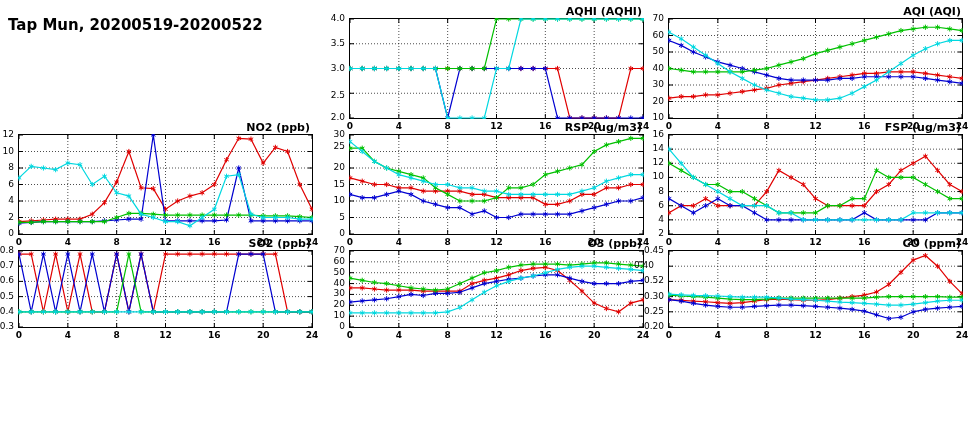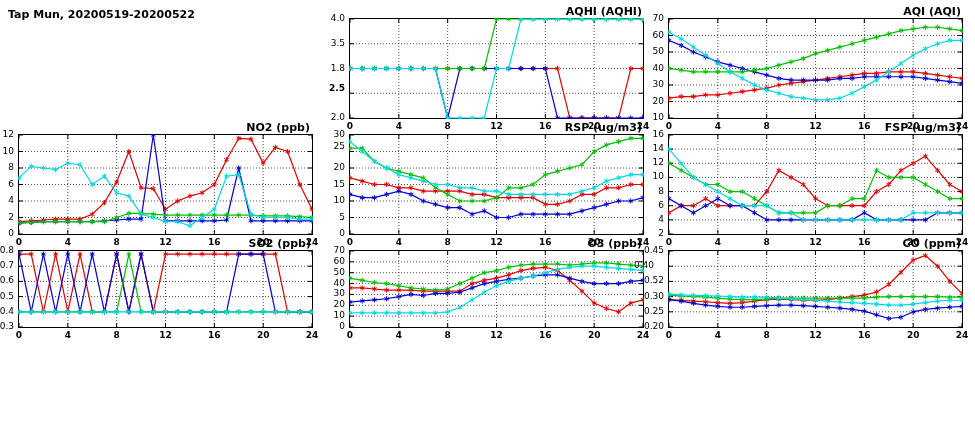--- a/index.html
+++ b/index.html
@@ -1,17 +1,17 @@
 <!DOCTYPE html>
 <html><head>
 <meta charset="utf-8">
 <style>
   html,body{margin:0;padding:0;background:#ffffff;}
   body{width:975px;height:447px;position:relative;font-family:"DejaVu Sans",sans-serif;}
-  .title{position:absolute;left:8px;top:8px;font-size:11px;font-weight:bold;color:#000;letter-spacing:0px;text-align:center;}
+  .title{position:absolute;left:8px;top:16px;font-size:15px;font-weight:bold;color:#000;letter-spacing:0px;text-align:center;}
   .panel{position:absolute;}
   .panel .plot{position:absolute;left:0;top:0;border:1px solid #000;background:#fff;box-sizing:border-box;}
   .panel svg{position:absolute;left:0;top:0;}
   .paneltitle{position:absolute;font-size:11px;font-weight:bold;color:#000;white-space:nowrap;}
   .ticklabel{position:absolute;font-size:9px;color:#000;white-space:nowrap;text-align:center;}
   .ylabel{position:absolute;font-size:9px;color:#000;white-space:nowrap;text-align:right;}
 </style>
 </head>
 <body>
 
@@ -160,22 +160,22 @@
       </svg>
       <div class="paneltitle" style="right: 2px; top: -13px;">AQHI (AQHI)</div>
       <div class="ticklabel" style="width: 20px; left: -9px; top: 103px; font-weight: bold;">0</div>
       <div class="ticklabel" style="width: 20px; left: 39.8333px; top: 103px; font-weight: bold;">4</div>
       <div class="ticklabel" style="width: 20px; left: 88.6667px; top: 103px; font-weight: bold;">8</div>
       <div class="ticklabel" style="width: 20px; left: 137.5px; top: 103px; font-weight: bold;">12</div>
       <div class="ticklabel" style="width: 20px; left: 186.333px; top: 103px; font-weight: bold;">16</div>
       <div class="ticklabel" style="width: 20px; left: 235.167px; top: 103px; font-weight: bold;">20</div>
       <div class="ticklabel" style="width: 20px; left: 284px; top: 103px; font-weight: bold;">24</div>
       <div class="ylabel" style="width: 30px; left: -34px; top: 94px;">2.0</div>
-      <div class="ylabel" style="width: 30px; left: -34px; top: 65px; font-weight: bold;">2.5</div>
-      <div class="ylabel" style="width: 30px; left: -34px; top: 44.5px;">1.8</div>
+      <div class="ylabel" style="width: 30px; left: -34px; top: 72px;">2.5</div>
+      <div class="ylabel" style="width: 30px; left: -34px; top: 44.5px;">3.0</div>
       <div class="ylabel" style="width: 30px; left: -34px; top: 19.75px;">3.5</div>
       <div class="ylabel" style="width: 30px; left: -34px; top: -5px;">4.0</div>
     </div>
     <div class="panel" style="left: 668px; top: 18px; width: 295px; height: 101px;">
       <div class="plot" style="width: 295px; height: 101px;"></div>
       <svg width="295" height="101">
         <line x1="1" x2="294" y1="83.5" y2="83.5" stroke="#000" stroke-width="0.7" stroke-dasharray="1,2"></line>
         <line x1="1" x2="294" y1="67" y2="67" stroke="#000" stroke-width="0.7" stroke-dasharray="1,2"></line>
         <line x1="1" x2="294" y1="50.5" y2="50.5" stroke="#000" stroke-width="0.7" stroke-dasharray="1,2"></line>
         <line x1="1" x2="294" y1="34" y2="34" stroke="#000" stroke-width="0.7" stroke-dasharray="1,2"></line>

